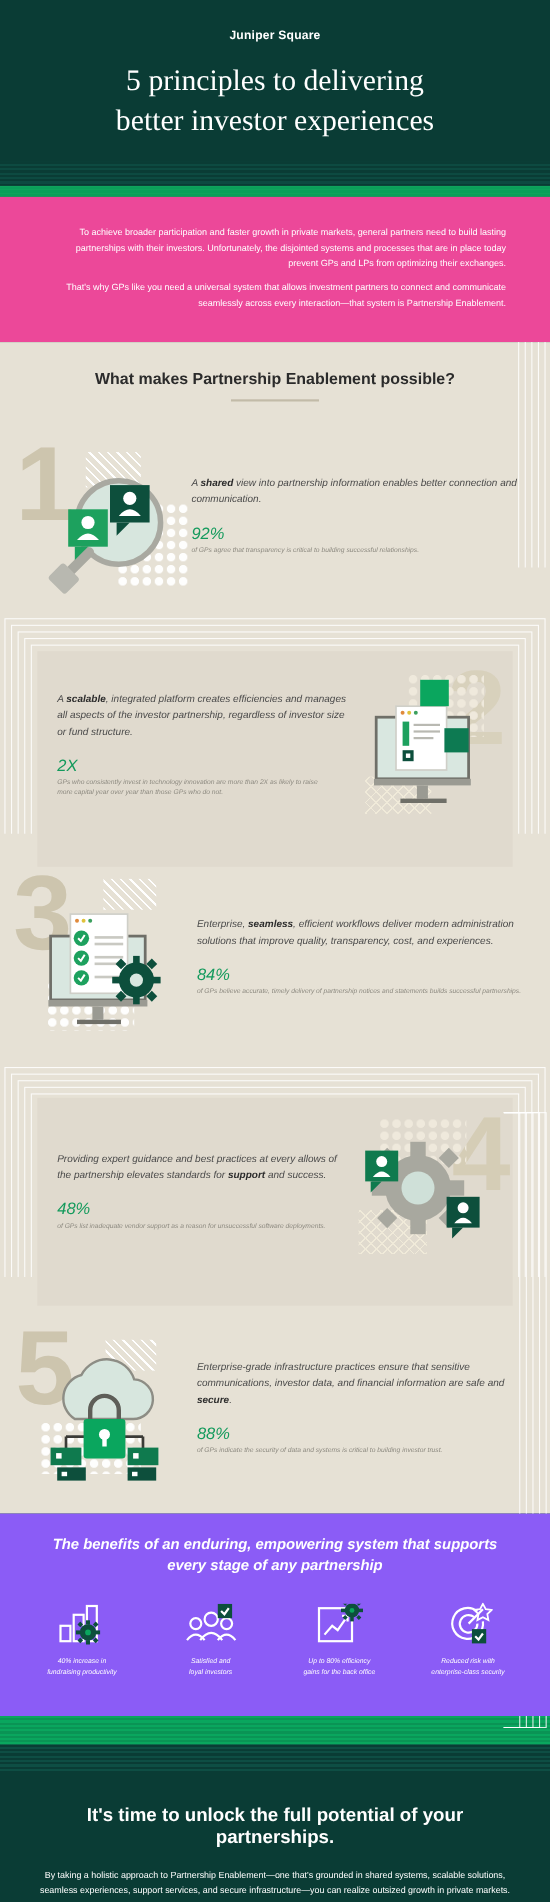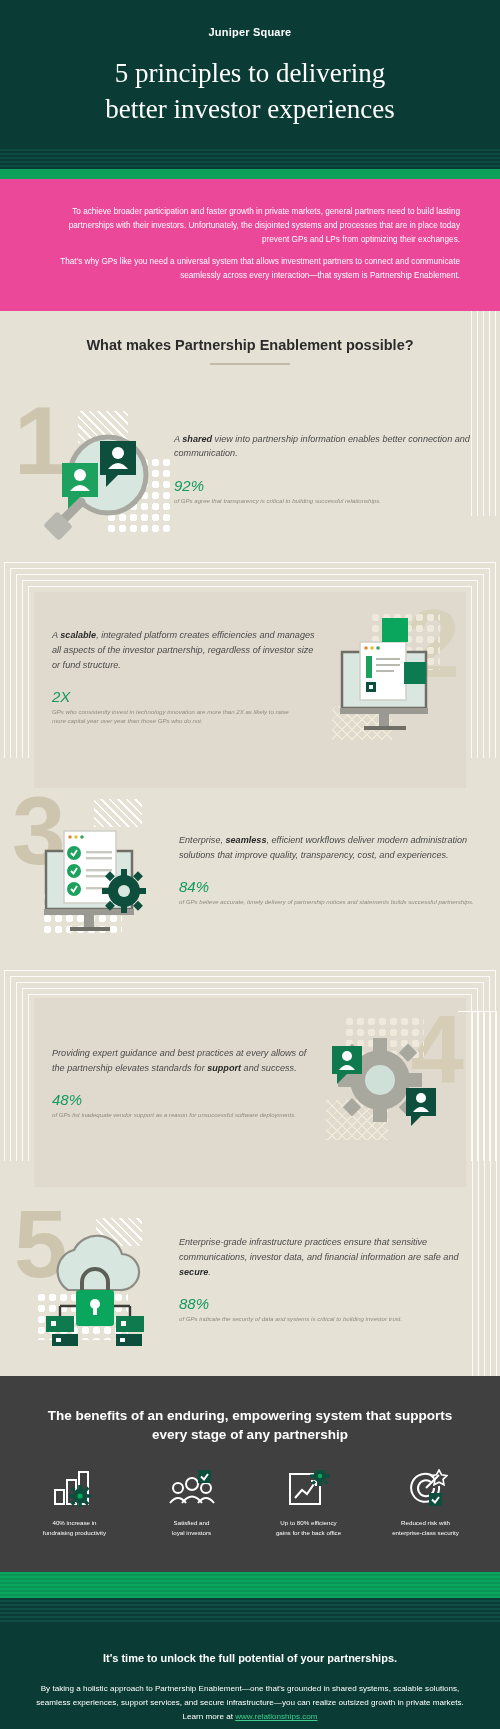--- a/index.html
+++ b/index.html
@@ -166,24 +166,25 @@
   }
   .xhatch {
     position: absolute;
     background-image:
       repeating-linear-gradient(45deg, #f0ead9 0 1.2px, transparent 1.2px 7px),
       repeating-linear-gradient(-45deg, #f0ead9 0 1.2px, transparent 1.2px 7px);
   }
 
   
   .benefits {
-    background: #404040;
-    padding: 30px 16px 34px;
+    background: #8b5cf6;
+    padding: 18px 16px 34px;
     text-align: center;
     position: relative;
+    font-style: italic;
   }
   .benefits h2 {
     color: #fff;
     font-size: 13.5px;
     line-height: 1.42;
     font-weight: bold;
     padding: 0 26px;
   }
   .ben-row {
     display: flex;
@@ -221,21 +222,21 @@
   }
 
   
   .footer {
     background: #0a3c35;
     padding: 30px 34px 36px;
     text-align: center;
   }
   .footer h2 {
     color: #ffffff;
-    font-size: 11px;
+    font-size: 17px;
     font-weight: bold;
   }
   .footer p {
     color: #ffffff;
     font-size: 8.1px;
     line-height: 1.76;
     margin-top: 18px;
   }
   .footer a {
     color: #3ecf8e;

